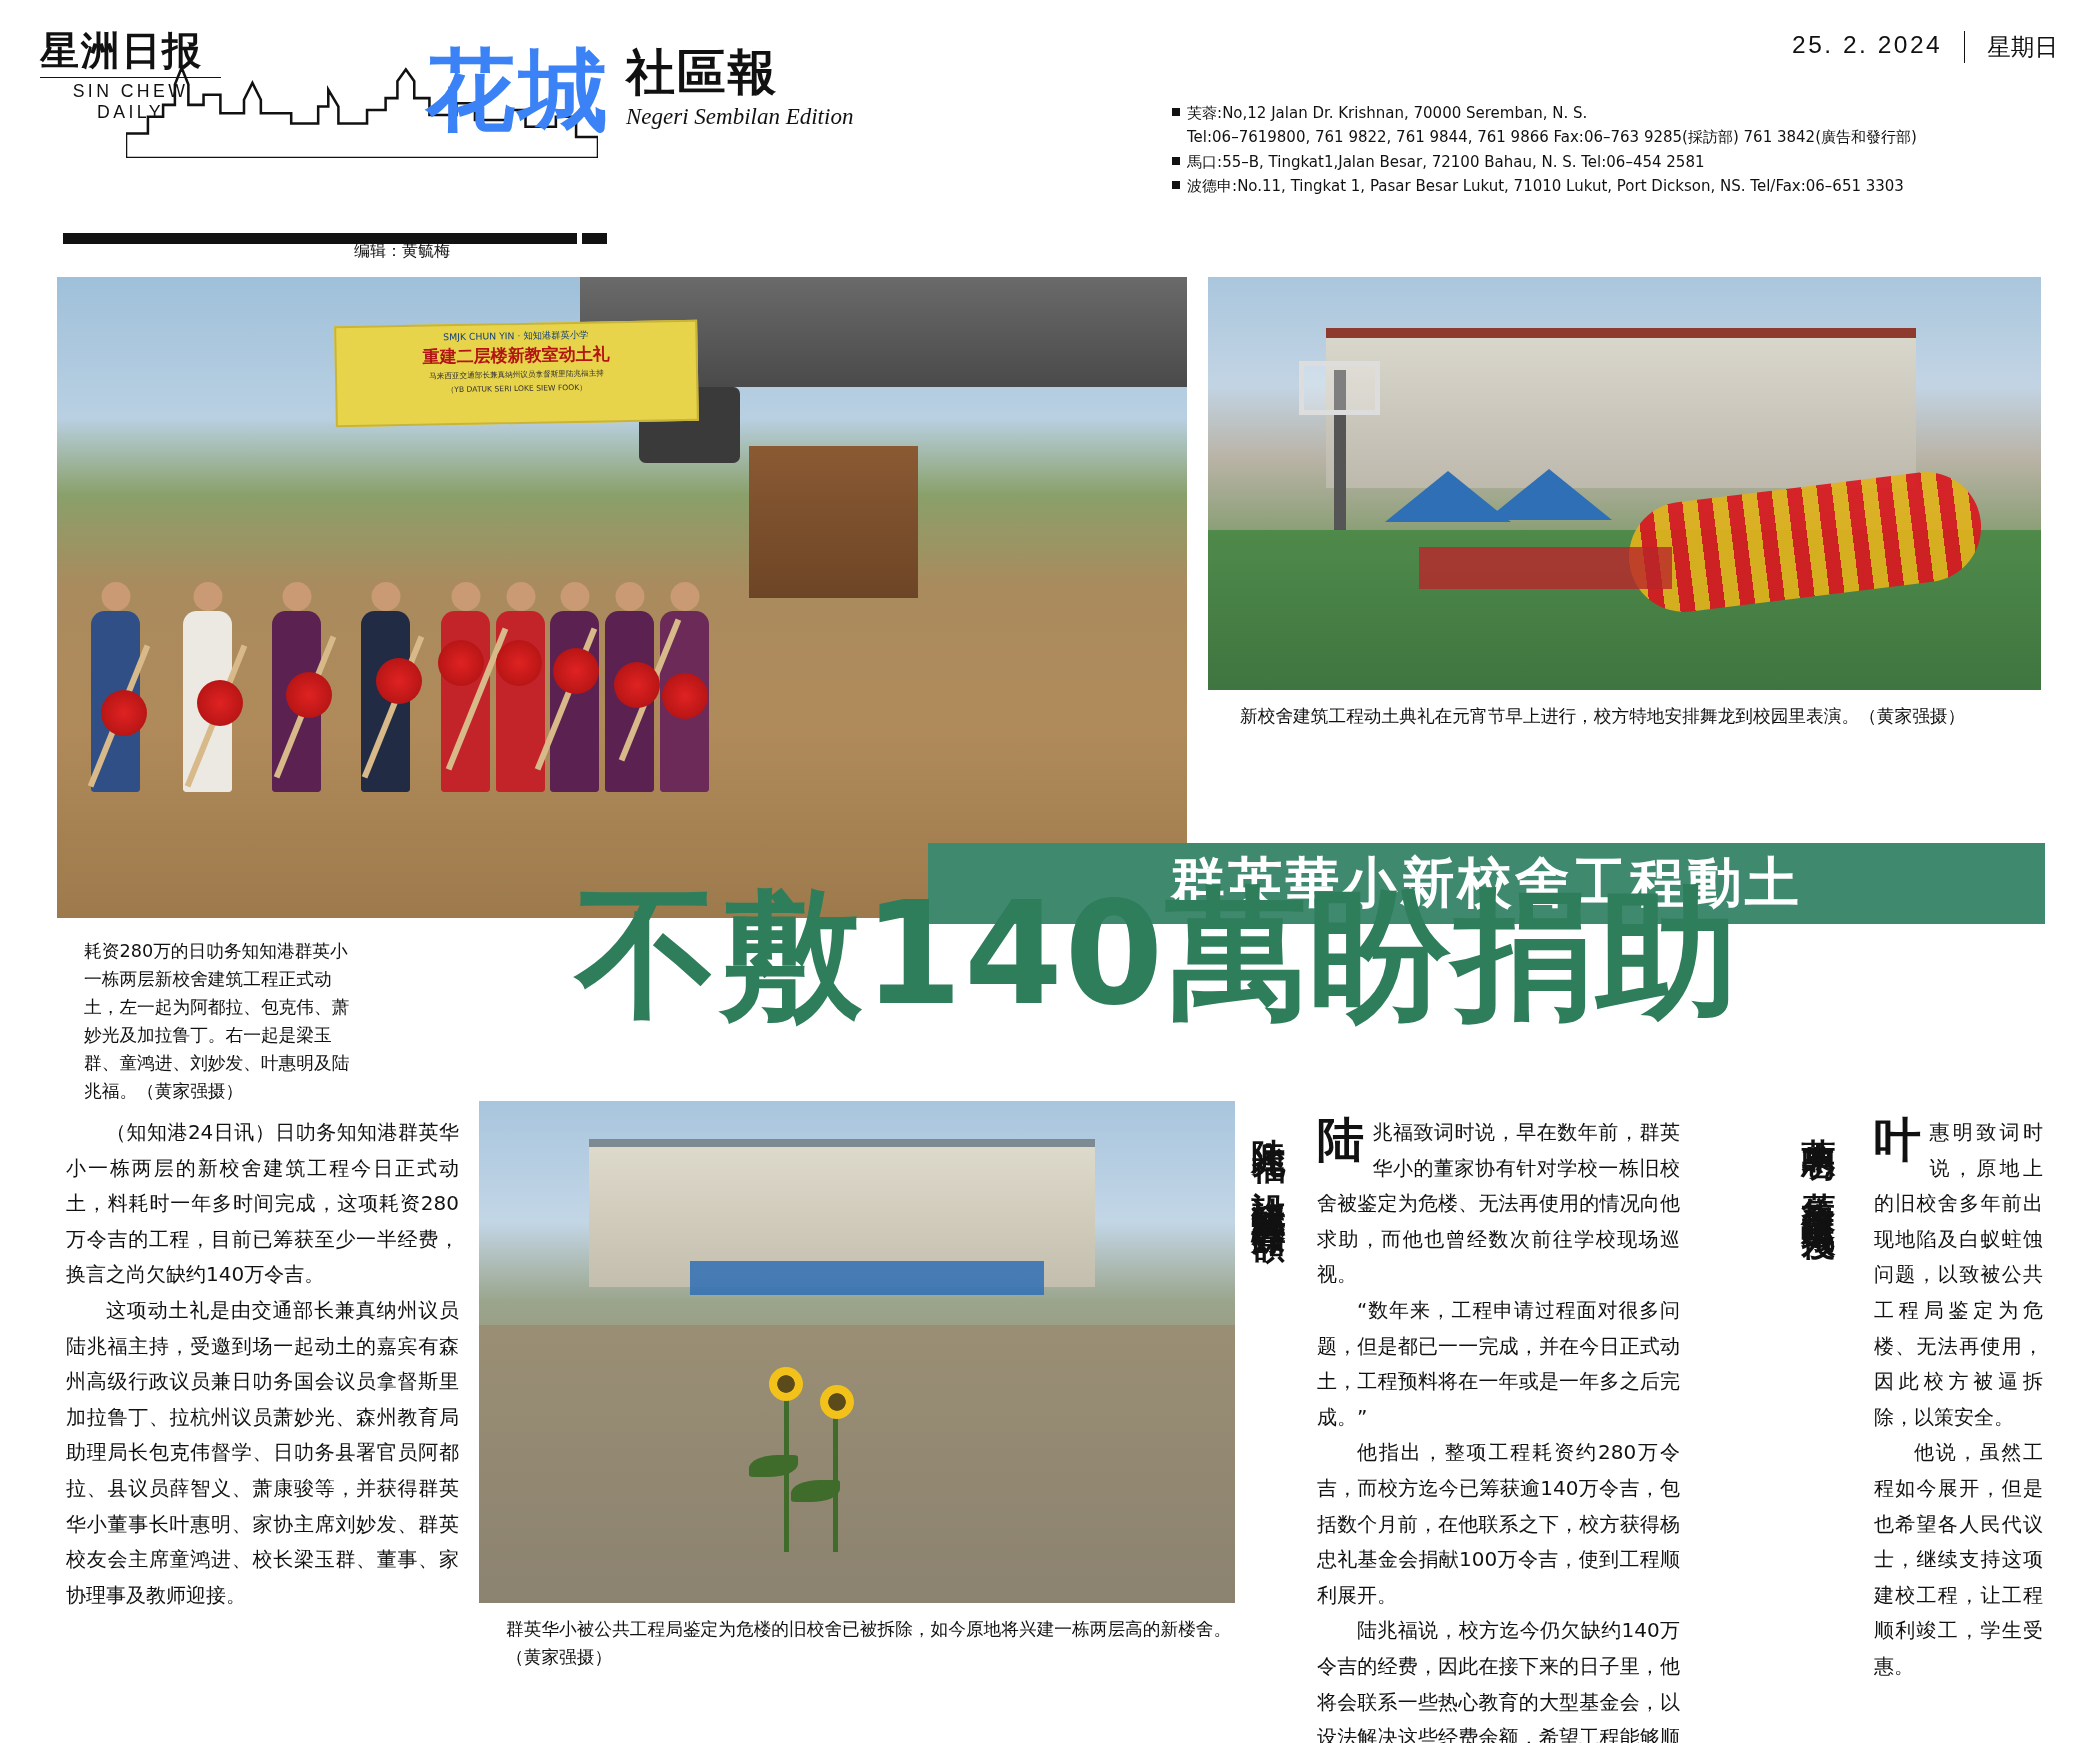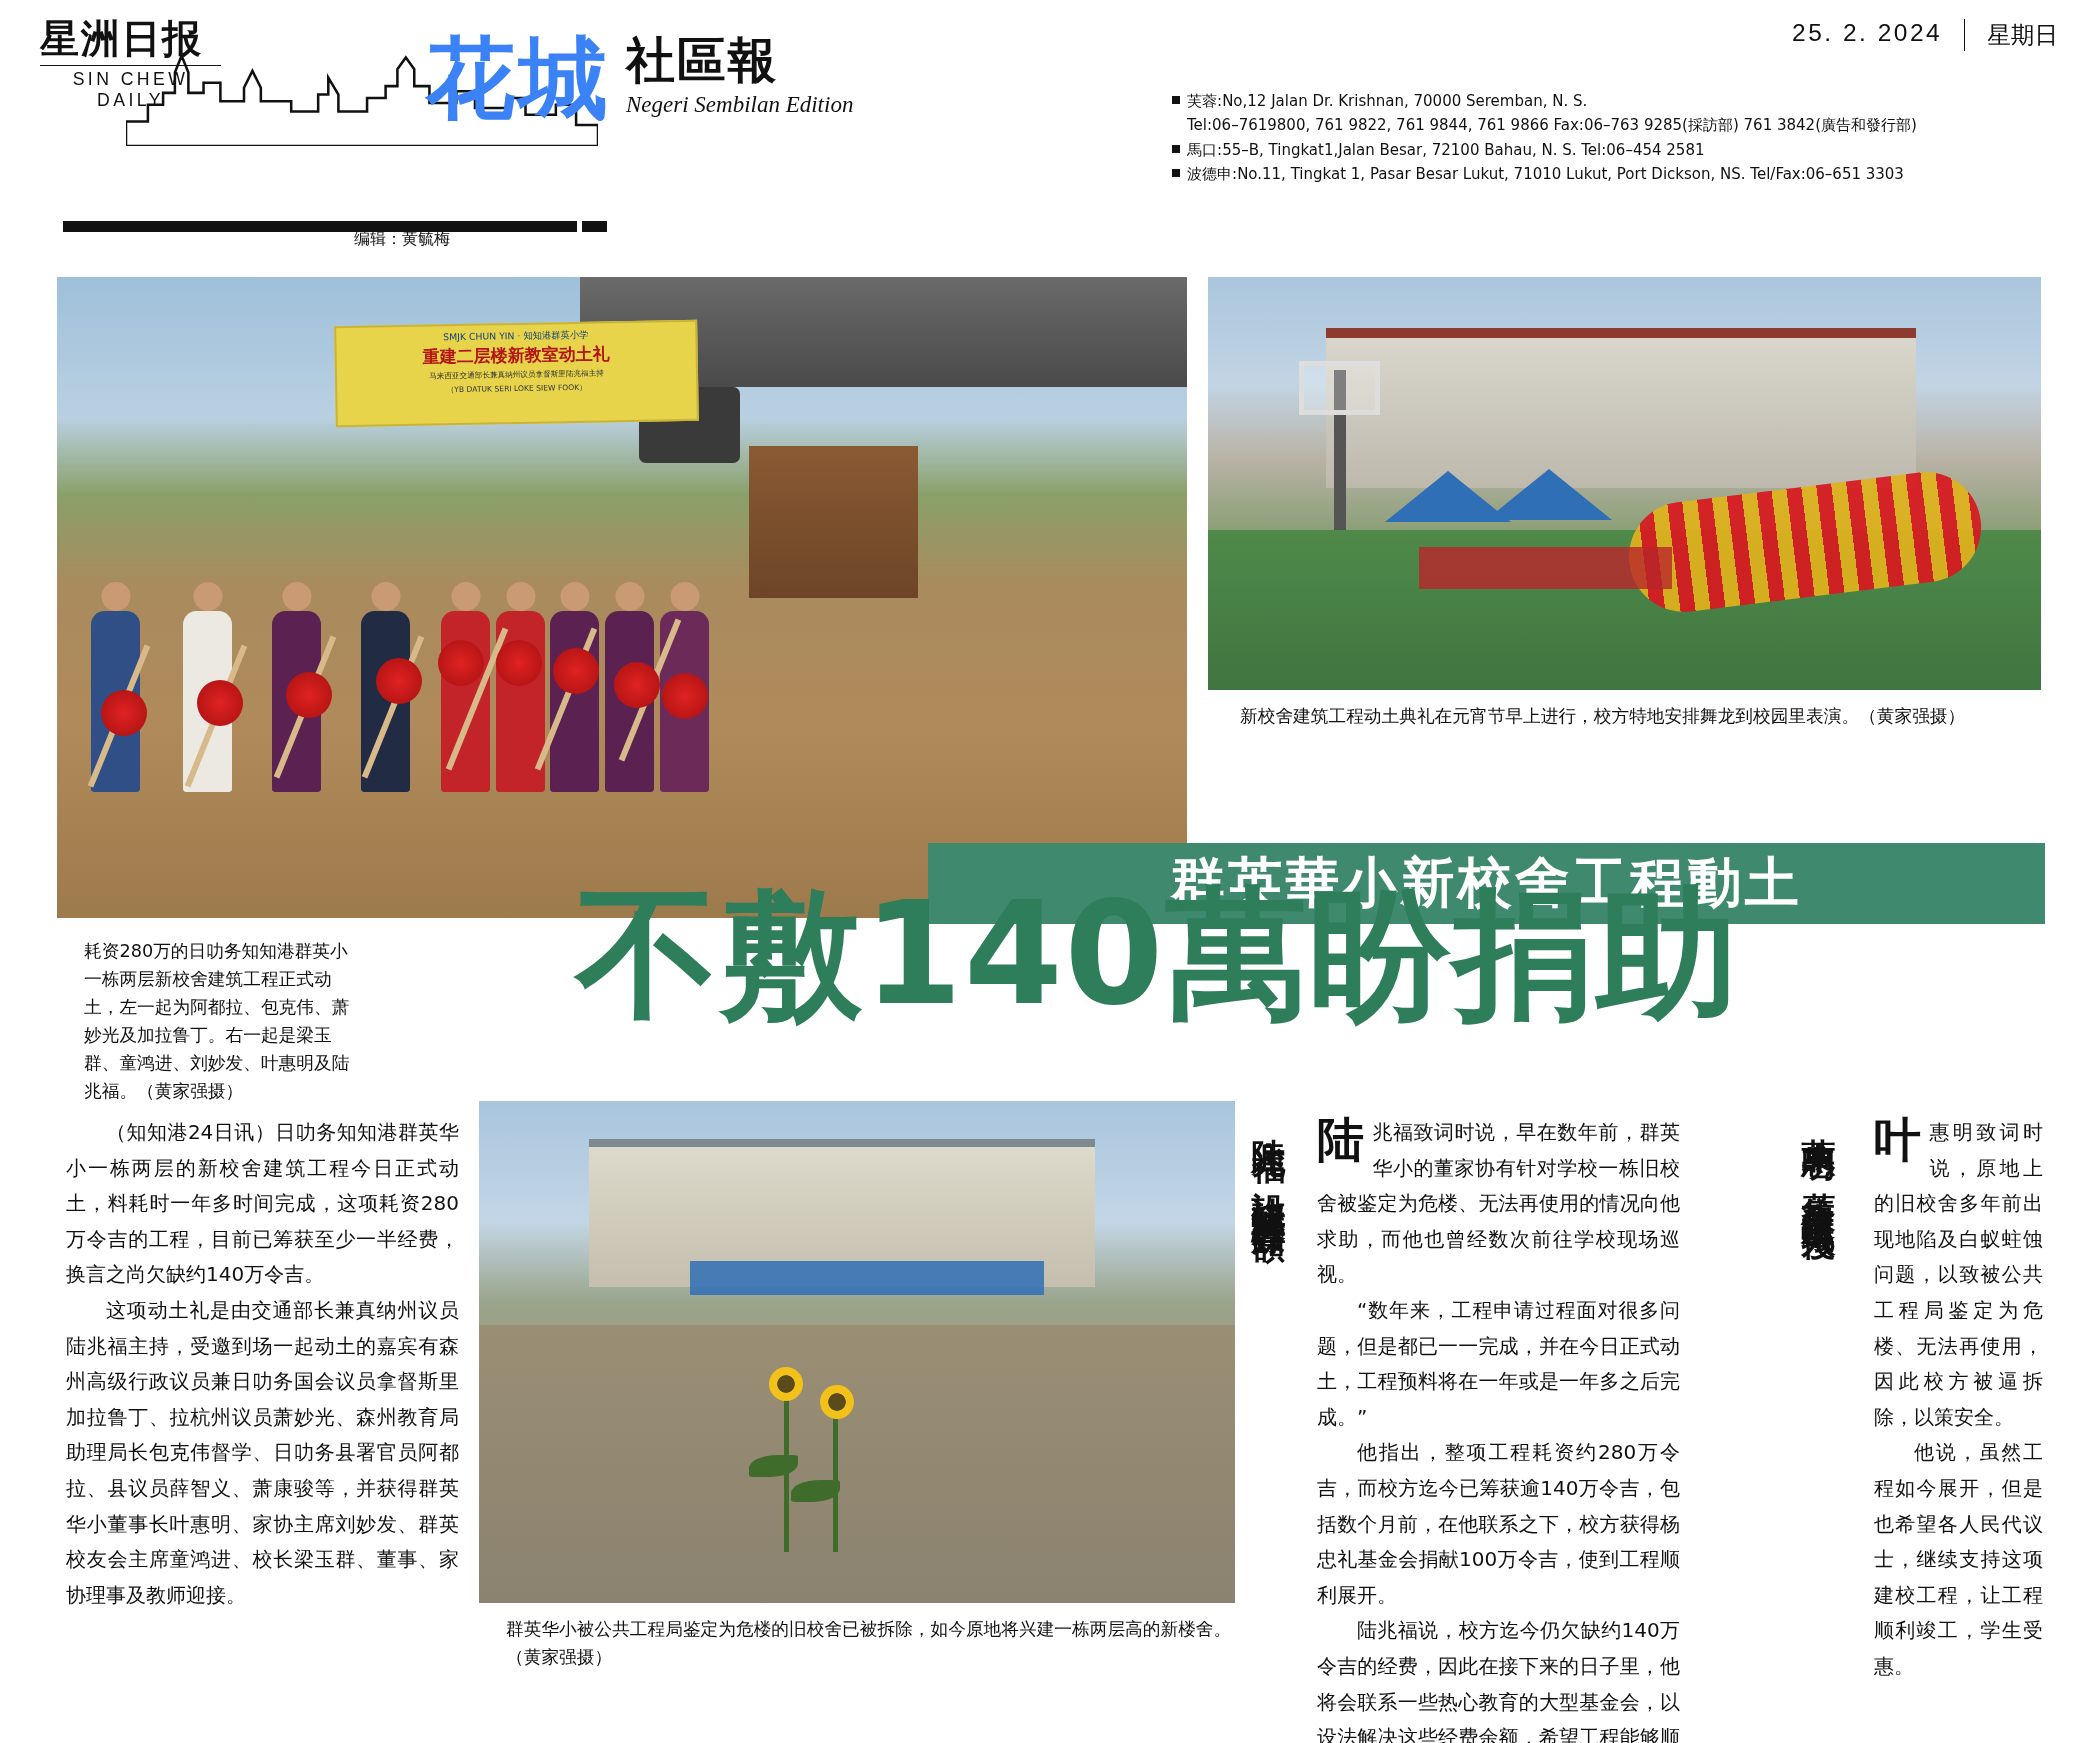--- a/index.html
+++ b/index.html
@@ -12,20 +12,21 @@
     color: #111;
     overflow: hidden;
     position: relative;
   }
 
   
   .masthead {
     position: relative;
     height: 253px;
     padding: 15px 34px 0 34px;
+    margin-top: 12px;
   }
   .logo-block {
     position: absolute;
     left: 40px;
     top: 18.6px;
     width: 194px;
   }
   .logo-cn {
     font-family: "DejaVu Sans", sans-serif;
     font-weight: bold;

